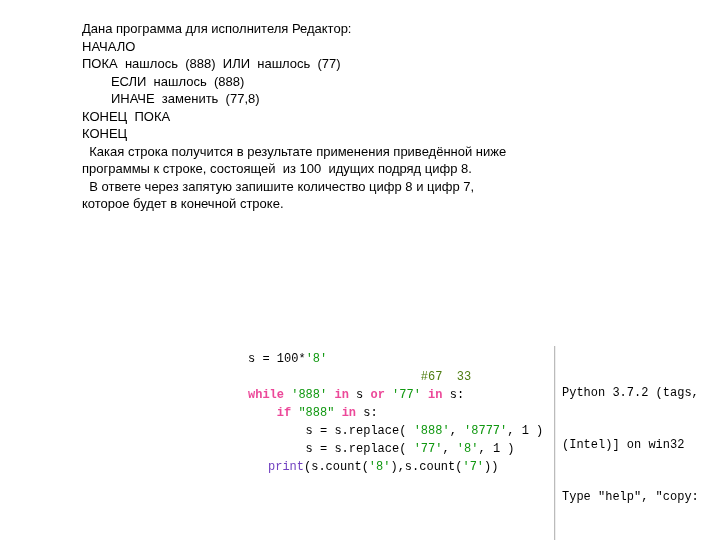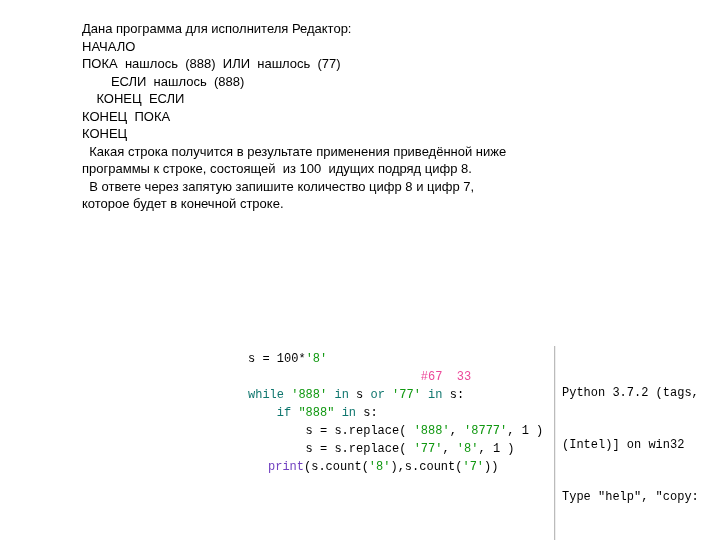--- a/index.html
+++ b/index.html
@@ -44,35 +44,35 @@
     background: #fff;
     font-family: "Courier New", monospace;
     font-size: 12px;
     line-height: 1.45;
     padding: 4px 4px 0 6px;
     border-left: 1px solid #eee;
     white-space: pre;
     overflow: hidden;
   }
   .code-line { white-space: pre; }
-  .kw { color: #0f766e; font-weight: normal; }   
+  .kw { color: #ec4899; font-weight: bold; }   
   .str { color: #109810; }                     
   .num { color: #000; }
-  .comm { color: #ec4899; }                    
+  .comm { color: #4d7c0f; }                    
   .builtin { color: #7040c0; margin-left: 20px; }
 </style>
 </head>
 <body>
 
 <div class="problem">
   <div>Дана программа для исполнителя Редактор:</div>
   <div>НАЧАЛО</div>
   <div>ПОКА  нашлось  (888)  ИЛИ  нашлось  (77)</div>
   <div>        ЕСЛИ  нашлось  (888)</div>
-  <div>    КОНЕЦ  ЕСЛИ</div>
+  <div>        ИНАЧЕ  заменить  (77,8)</div>
   <div>КОНЕЦ  ПОКА</div>
   <div>КОНЕЦ</div>
   <div>  Какая строка получится в результате применения приведённой ниже</div>
   <div>программы к строке, состоящей  из 100  идущих подряд цифр 8.</div>
   <div>  В ответе через запятую запишите количество цифр 8 и цифр 7,</div>
   <div>которое будет в конечной строке.</div>
 </div>
 
 <div class="bottom">
   <div class="code-pane">

